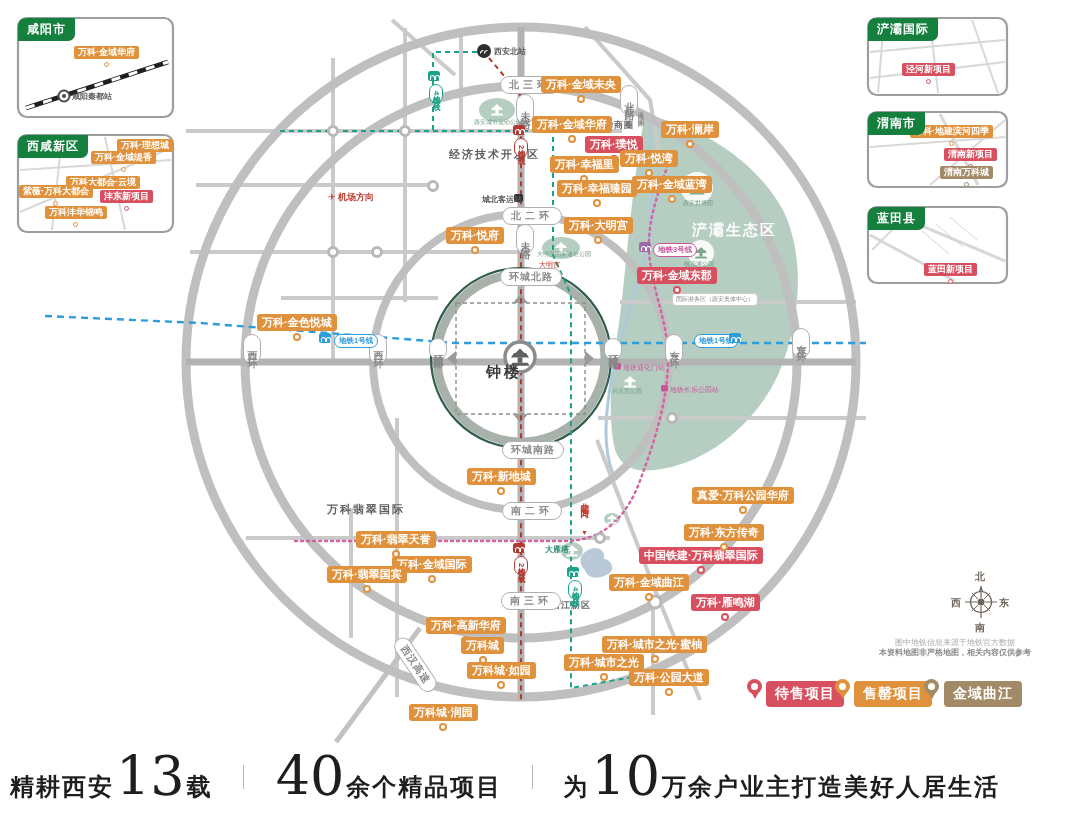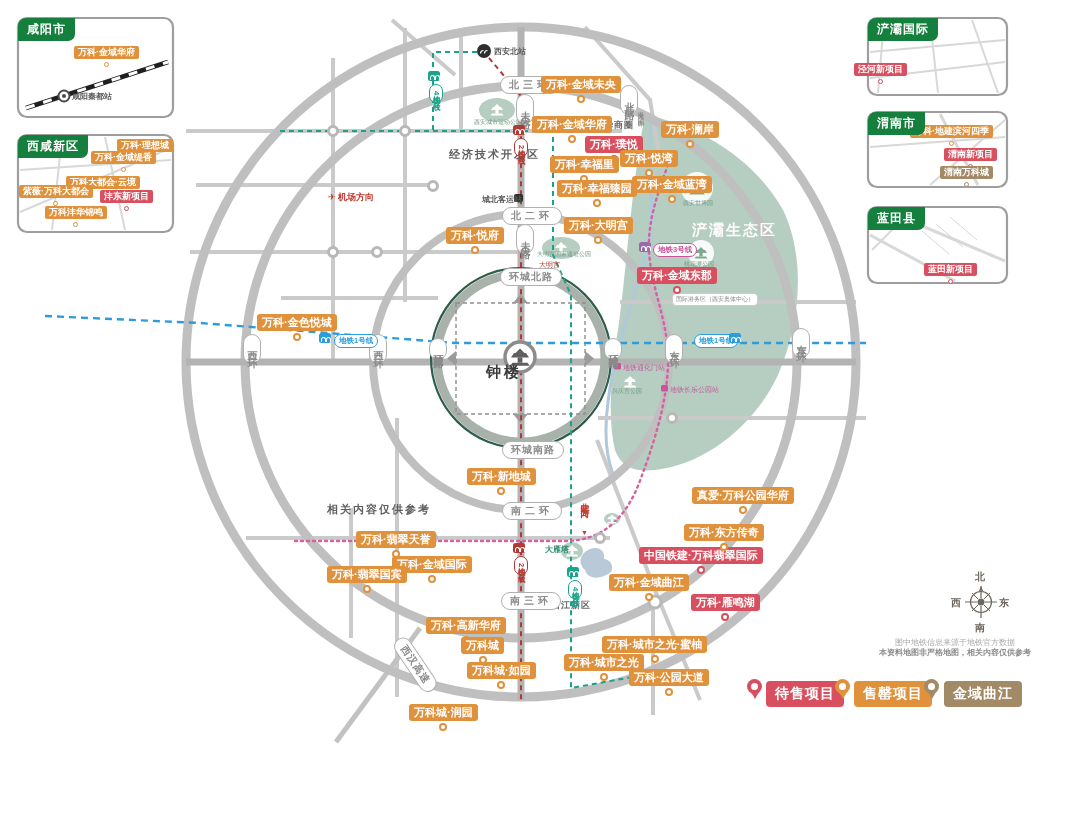--- a/index.html
+++ b/index.html
@@ -222,20 +222,21 @@
 </svg>
 
 <div class="cmp" style="left:975px;top:570px">北</div>
 <div class="cmp" style="left:999px;top:596px">东</div>
 <div class="cmp" style="left:975px;top:621px">南</div>
 <div class="cmp" style="left:951px;top:596px">西</div>
 
 <div class="disc" style="left:850px;top:637px;width:210px">图中地铁信息来源于地铁官方数据</div>
 <div class="disc b" style="left:850px;top:647px;width:210px">本资料地图非严格地图，相关内容仅供参考</div>
 
+<div class="footer" id="footer"><span class="ftxt">精耕西安</span><span class="fnum">13</span><span class="ftxt">载</span><span class="fdiv"></span><span class="fnum">40</span><span class="ftxt">余个精品项目</span><span class="fdiv"></span><span class="ftxt">为</span><span class="fnum">10</span><span class="ftxt">万余户业主打造美好人居生活</span></div>
 <div class="lbl c-o" style="left: 541px; top: 76px;">万科·金域未央<i class="dot"></i></div>
     <div class="lbl c-o" style="left: 532px; top: 116px;">万科·金域华府<i class="dot"></i></div>
     <div class="lbl c-r" style="left: 585px; top: 136px;">万科·璞悦<i class="dot"></i></div>
     <div class="lbl c-o" style="left: 620px; top: 150px;">万科·悦湾<i class="dot"></i></div>
     <div class="lbl c-o" style="left: 550px; top: 156px;">万科·幸福里<i class="dot"></i></div>
     <div class="lbl c-o" style="left: 557px; top: 180px;">万科·幸福臻园<i class="dot"></i></div>
     <div class="lbl c-o" style="left: 632px; top: 176px;">万科·金域蓝湾<i class="dot"></i></div>
     <div class="lbl c-o" style="left: 661px; top: 121px;">万科·澜岸<i class="dot"></i></div>
     <div class="lbl c-o" style="left: 564px; top: 217px;">万科·大明宫<i class="dot"></i></div>
     <div class="lbl c-o" style="left: 446px; top: 227px;">万科·悦府<i class="dot"></i></div>
@@ -257,21 +258,21 @@
     <div class="lbl c-r" style="left: 639px; top: 547px;">中国铁建·万科翡翠国际<i class="dot"></i></div>
     <div class="lbl c-o" style="left: 684px; top: 524px;">万科·东方传奇<i class="dot"></i></div>
     <div class="lbl c-o" style="left: 692px; top: 487px;">真爱·万科公园华府<i class="dot"></i></div>
     <div class="lbl c-o small" style="left: 74px; top: 46px;">万科·金域华府<i class="dot"></i></div>
     <div class="lbl c-o small" style="left: 117px; top: 139px;">万科·理想城<i class="dot"></i></div>
     <div class="lbl c-o small" style="left: 91px; top: 151px;">万科·金域缇香<i class="dot"></i></div>
     <div class="lbl c-o small" style="left: 66px; top: 176px;">万科大都会·云境<i class="dot"></i></div>
     <div class="lbl c-o small" style="left: 19px; top: 185px;">紫薇·万科大都会<i class="dot"></i></div>
     <div class="lbl c-r small" style="left: 100px; top: 190px;">沣东新项目<i class="dot"></i></div>
     <div class="lbl c-o small" style="left: 45px; top: 206px;">万科沣华锦鸣<i class="dot"></i></div>
-    <div class="lbl c-r small" style="left: 854px; top: 63px;">泾河新项目<i class="dot"></i></div>
+    <div class="lbl c-r small" style="left: 902px; top: 63px;">泾河新项目<i class="dot"></i></div>
     <div class="lbl c-o small" style="left: 910px; top: 125px;">万科·地建滨河四季<i class="dot"></i></div>
     <div class="lbl c-r small" style="left: 944px; top: 148px;">渭南新项目<i class="dot"></i></div>
     <div class="lbl c-b small" style="left: 940px; top: 166px;">渭南万科城<i class="dot"></i></div>
     <div class="lbl c-r small" style="left: 924px; top: 263px;">蓝田新项目<i class="dot"></i></div>
     <div class="rp" style="left: 500px; top: 76px; letter-spacing: 4px;">北三环</div>
     <div class="rp" style="left: 502px; top: 207px; letter-spacing: 4px;">北二环</div>
     <div class="rp" style="left: 500px; top: 268px; letter-spacing: 1px;">环城北路</div>
     <div class="rp" style="left: 502px; top: 441px; letter-spacing: 1px;">环城南路</div>
     <div class="rp" style="left: 502px; top: 502px; letter-spacing: 4px;">南二环</div>
     <div class="rp" style="left: 501px; top: 592px; letter-spacing: 4px;">南三环</div>
@@ -293,21 +294,21 @@
     <div class="mic" style="left: 513px; top: 543px; background: rgb(176, 58, 51);"></div>
     <div class="mp v" style="left: 568px; top: 580px; color: rgb(26, 162, 138); border-color: rgb(26, 162, 138);">地铁4号线</div>
     <div class="mic" style="left: 567px; top: 567px; background: rgb(26, 162, 138);"></div>
     <div class="mp" style="left: 334px; top: 334px; color: rgb(45, 156, 219); border-color: rgb(45, 156, 219);">地铁1号线</div>
     <div class="mic" style="left: 319px; top: 333px; background: rgb(45, 156, 219);"></div>
     <div class="mp" style="left: 694px; top: 334px; color: rgb(45, 156, 219); border-color: rgb(45, 156, 219);">地铁1号线</div>
     <div class="mic" style="left: 729px; top: 333px; background: rgb(45, 156, 219);"></div>
     <div class="mp" style="left: 653px; top: 243px; color: rgb(201, 84, 155); border-color: rgb(201, 84, 155);">地铁3号线</div>
     <div class="mic" style="left: 639px; top: 242px; background: rgb(154, 105, 168);"></div>
     <div class="t-district" style="left: 449px; top: 147px;">经济技术开发区</div>
-    <div class="t-district" style="left: 327px; top: 502px;">相关内容仅供参考</div>
+    <div class="t-district" style="left: 327px; top: 502px;">万科翡翠国际</div>
     <div class="t-district2" style="left: 531px; top: 599px;">西安曲江新区</div>
     <div class="t-district2" style="left: 594px; top: 119px;">太华商圈</div>
     <div class="t-zhonglou" style="left: 486px; top: 363px;">钟楼</div>
     <div class="t-areawhite" style="left: 692px; top: 221px;">浐灞生态区</div>
     <div class="t-park" style="left: 474px; top: 118px;">西安城市运动公园</div>
     <div class="t-park" style="left: 537px; top: 250px;">大明宫国家遗址公园</div>
     <div class="t-park" style="left: 612px; top: 387px;">兴庆宫公园</div>
     <div class="t-park" style="left: 684px; top: 260px;">桃花潭公园</div>
     <div class="t-park" style="left: 683px; top: 199px;">西安世博园</div>
     <div class="t-teal" style="left: 545px; top: 544px;">大雁塔</div>

